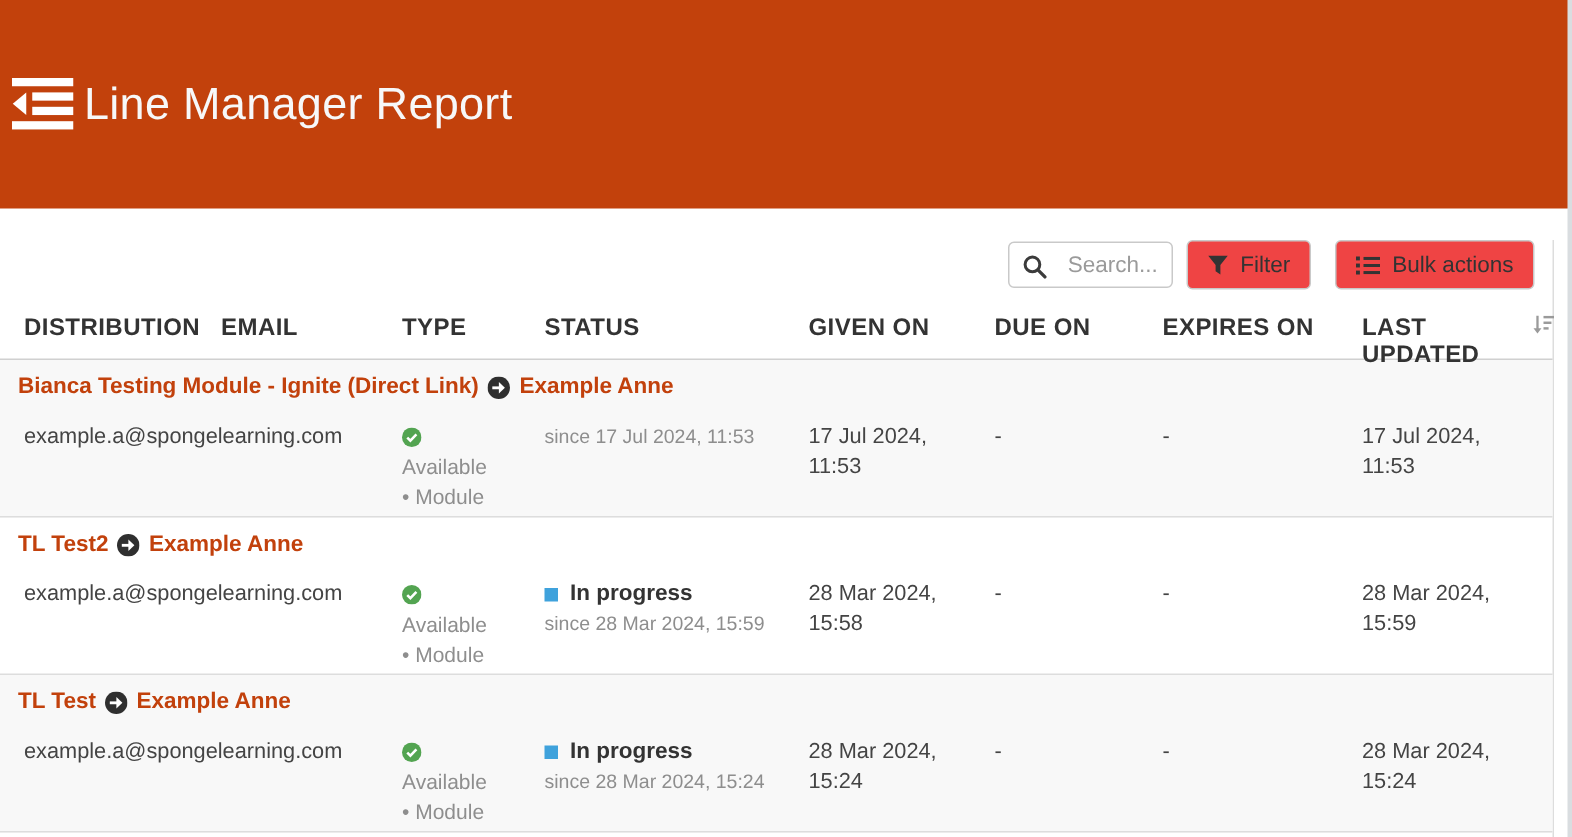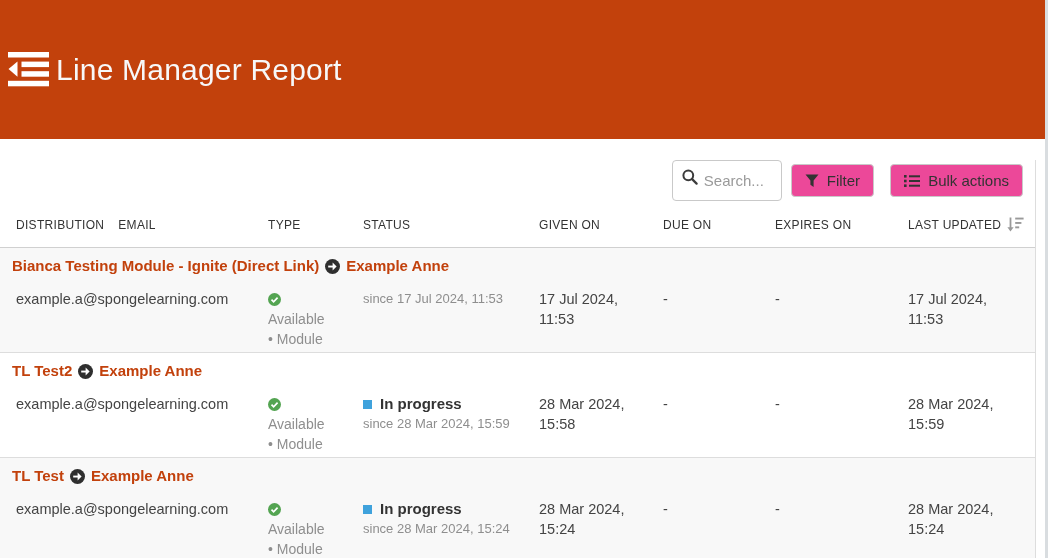--- a/index.html
+++ b/index.html
@@ -14,34 +14,34 @@
   
   .main { width:1036px; min-height:419px; border-right:1px solid #ddd; }
 
   
   .scrollbar { position:fixed; top:0; right:0; width:3px; height:558px; background:#d9dde0; }
 
   
   .toolbar { display:flex; justify-content:flex-end; align-items:center; margin-top:21px; margin-bottom:17px; padding-right:12px; }
   .search-wrap { position:relative; }
   .search-wrap svg { position:absolute; left:10px; top:9px; }
-  .search-input { width:110px; height:41px; border:1px solid #c9c9c9; border-radius:4px;
-                  padding:0 6px 0 31px; font-size:15px; color:#333; outline:none;
+  .search-input { width:110px; height:31px; border:1px solid #c9c9c9; border-radius:4px;
+                  padding:0 6px 0 39px; font-size:15px; color:#333; outline:none;
                   font-family:inherit; }
   .search-input::placeholder { color:#9a9a9a; }
   .btn { height:33px; display:flex; align-items:center; gap:8px; padding:0 13px;
-         background:#ec4899; border:1px solid #c9c9c9; border-radius:4px;
+         background:#ef4444; border:1px solid #c9c9c9; border-radius:4px;
          font-size:15px; color:#333; cursor:pointer; font-family:inherit; }
   .btn-filter { margin-left:9px; }
   .btn-bulk { margin-left:16px; }
 
   
   .grid-cols { display:grid; grid-template-columns:268px 95px 176px 124px 112px 133px 128px; }
   .thead { height:30px; align-items:start; border-bottom:1px solid #d0d0d0; }
-  .th { font-size:12px; font-weight:400; color:#333; letter-spacing:.3px; cursor:pointer; }
+  .th { font-size:16px; font-weight:700; color:#333; letter-spacing:.3px; cursor:pointer; }
   .th-first { padding-left:16px; display:flex; gap:14px; }
   .th-last { display:flex; align-items:flex-start; gap:6px; }
 
   .group { border-bottom:1px solid #ddd; }
   .group.striped { background:#f8f8f8; }
 
   .title-row { height:34px; display:flex; align-items:center; padding-left:12px;
                font-size:15px; font-weight:600; color:#c2410c; cursor:pointer; }
   .arrow-circle { display:inline-flex; margin:0 6px; transform:translateY(1px); }
 

